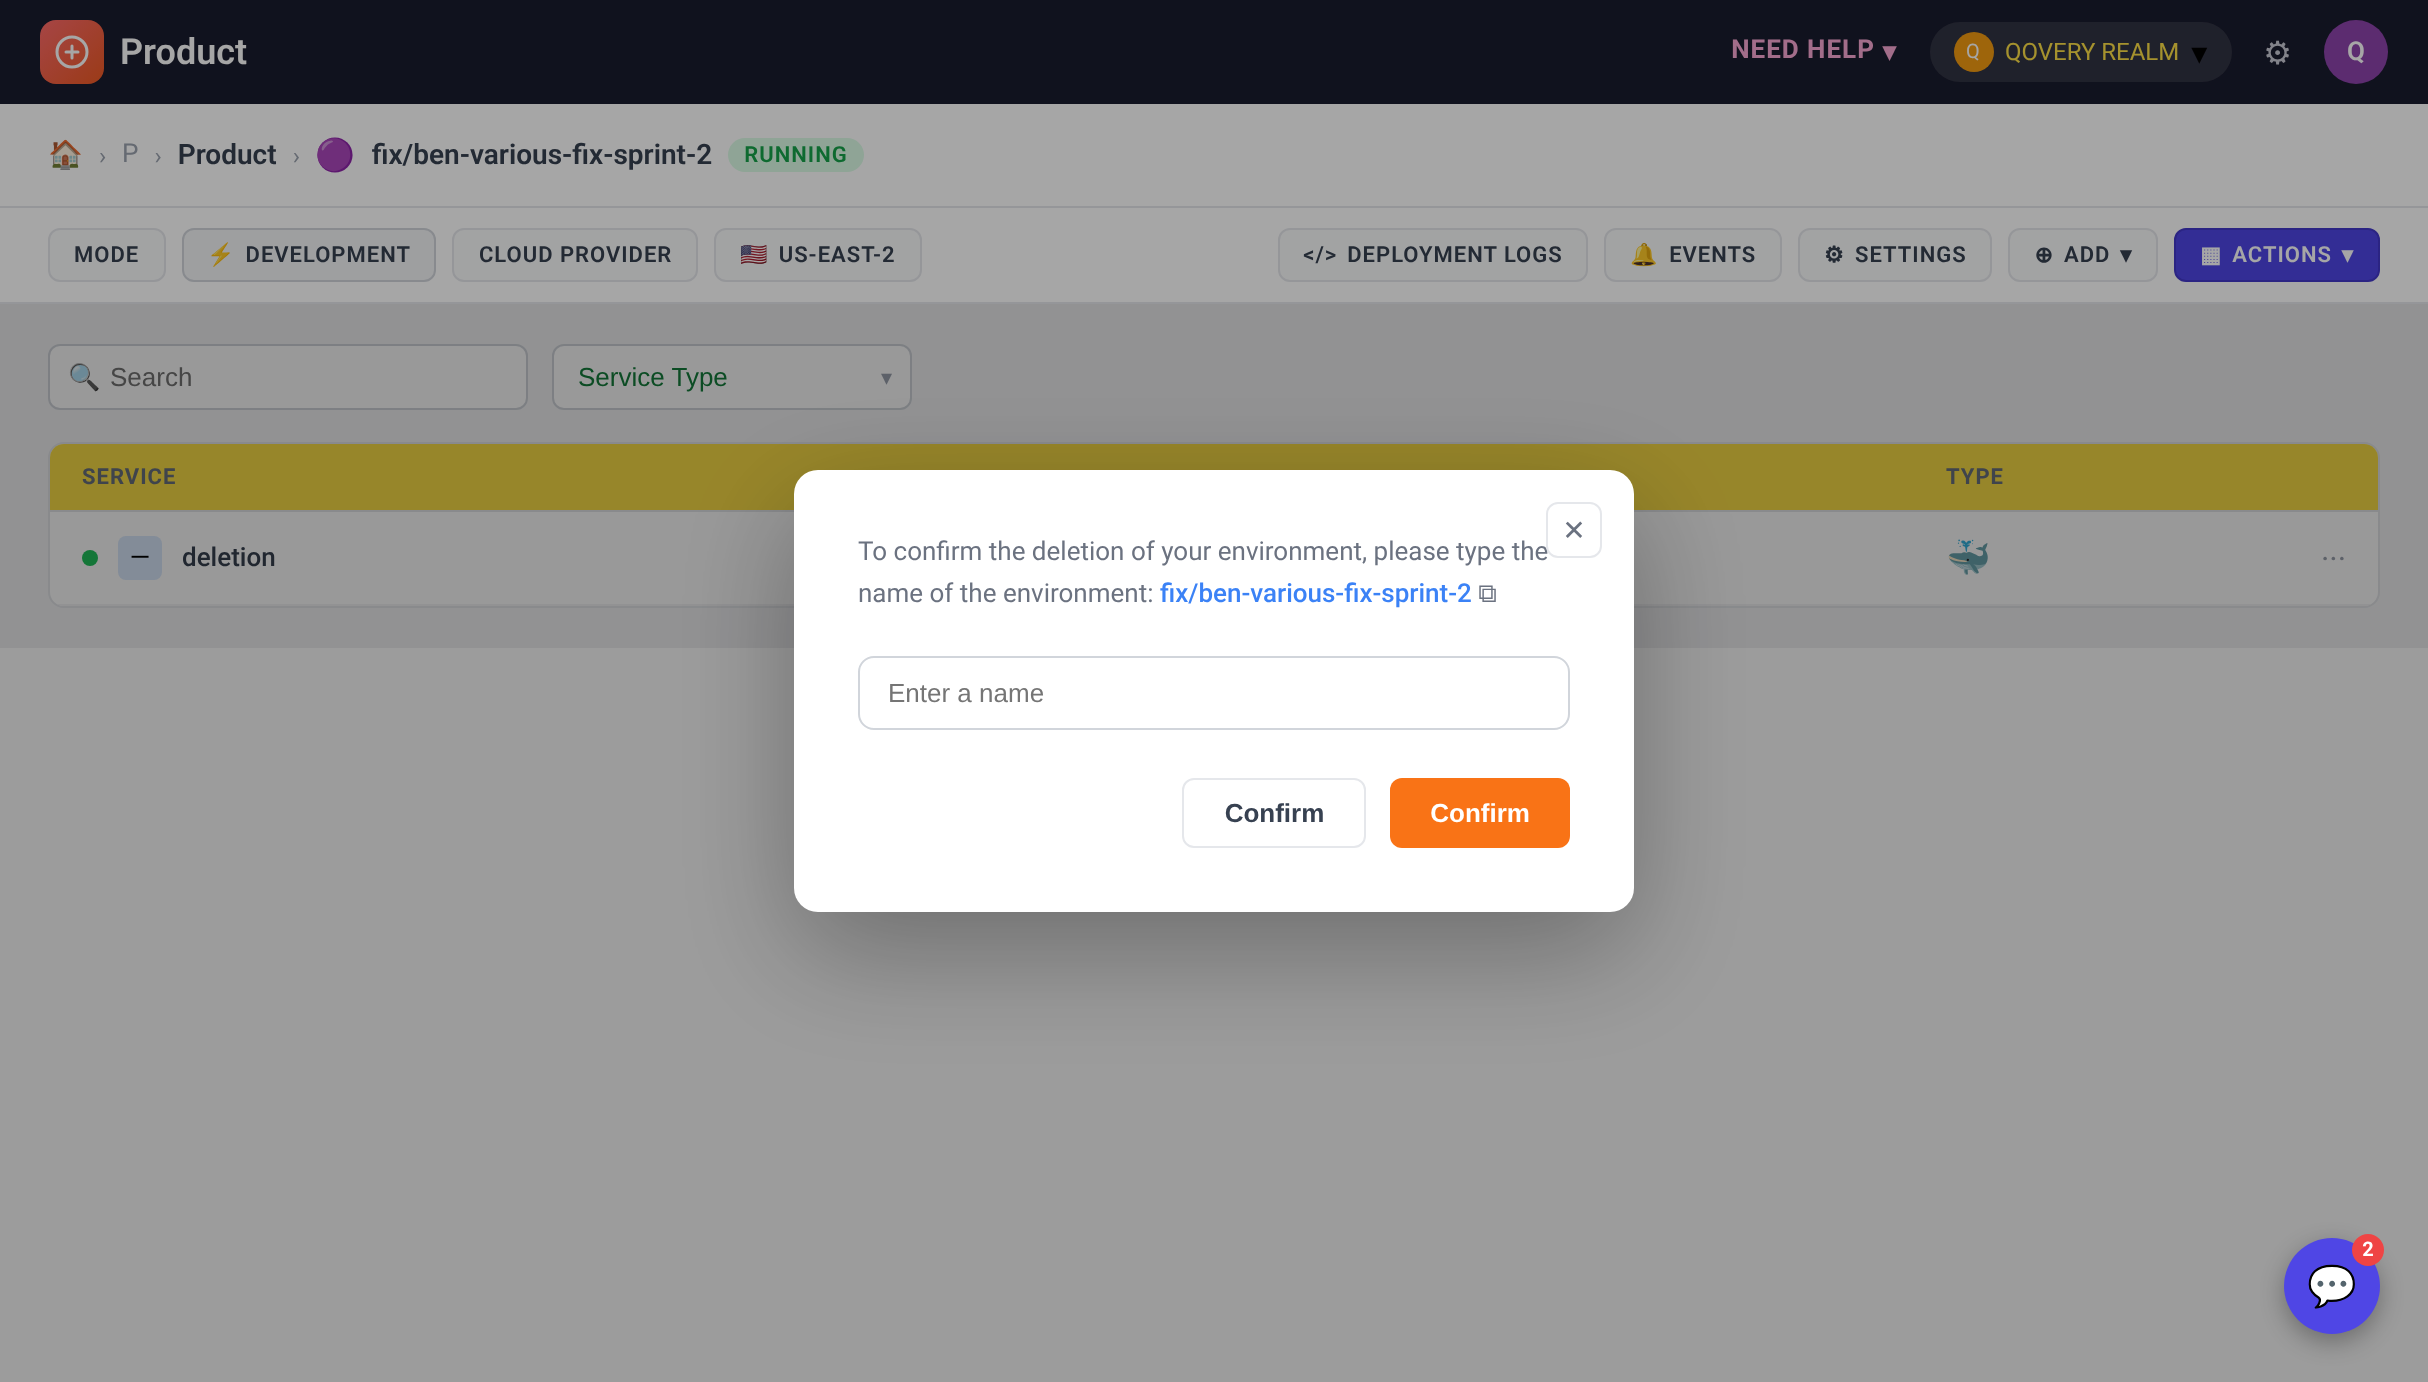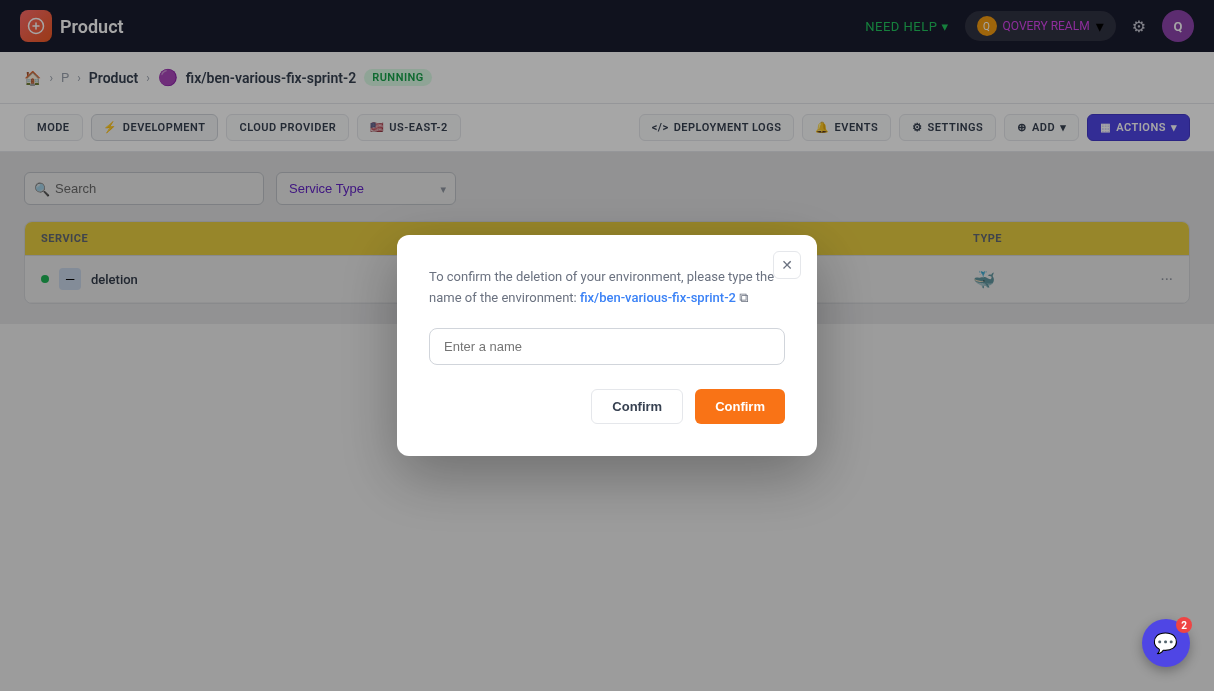--- a/index.html
+++ b/index.html
@@ -42,27 +42,28 @@
       color: #ffffff;
       font-size: 18px;
       font-weight: 600;
     }
     .topnav-right {
       display: flex;
       align-items: center;
       gap: 16px;
     }
     .need-help-btn {
-      color: #22c55e;
+      color: #f9a8d4;
       font-size: 13px;
       display: flex;
       gap: 4px;
       cursor: pointer;
       text-transform: uppercase;
       letter-spacing: 0.5px;
+      font-weight: bold;
     }
     .realm-btn {
       display: flex;
       align-items: center;
       gap: 6px;
       background: rgba(255,255,255,0.1);
       border-radius: 20px;
       padding: 5px 12px;
       cursor: pointer;
     }
@@ -71,21 +72,21 @@
       height: 20px;
       background: #f39c12;
       border-radius: 50%;
       display: flex;
       align-items: center;
       justify-content: center;
       font-size: 10px;
       color: white;
     }
     .realm-text {
-      color: #d946ef;
+      color: #fde047;
       font-size: 12px;
       text-transform: uppercase;
     }
     .gear-icon-btn {
       color: #c8c9d5;
       font-size: 16px;
       cursor: pointer;
     }
     .avatar {
       width: 32px;
@@ -239,21 +240,21 @@
       font-size: 13px;
       color: #15803d;
       background: white;
     }
     .service-type-select {
       margin-left: auto;
       padding: 8px 32px 8px 12px;
       border: 1px solid #d1d5db;
       border-radius: 6px;
       font-size: 13px;
-      color: #6d28d9;
+      color: #15803d;
       background: white;
       appearance: none;
       min-width: 180px;
       cursor: pointer;
     }
     .select-wrap {
       position: relative;
     }
     .select-chevron {
       position: absolute;

